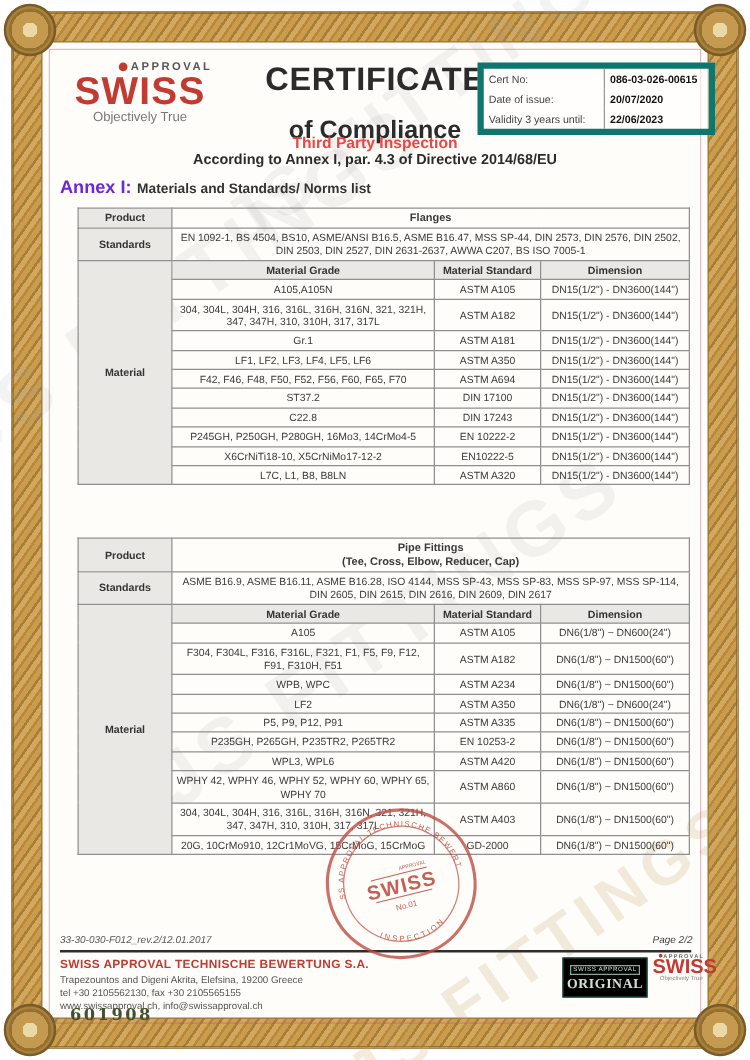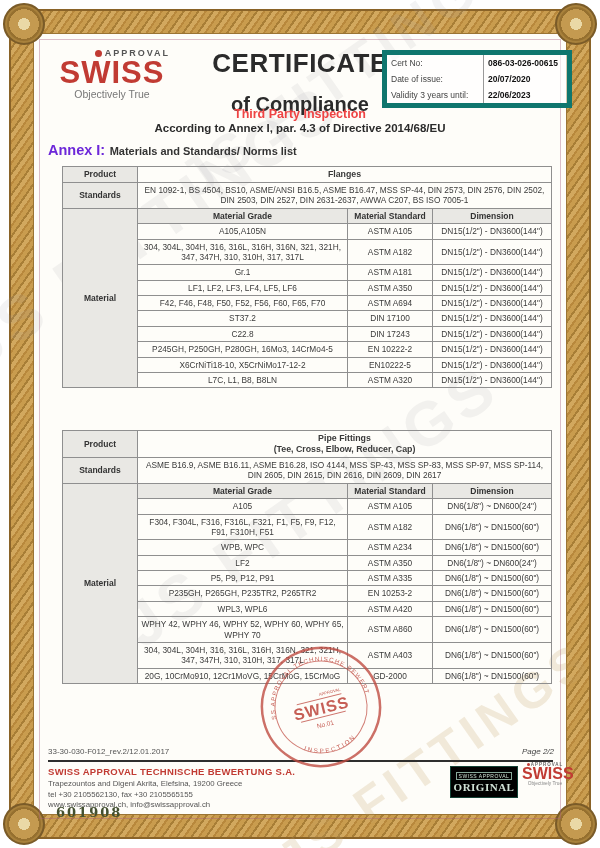--- a/index.html
+++ b/index.html
@@ -47,21 +47,21 @@
   .ctable td,.ctable th{border:1px solid #8f8f8f;padding:2px 3px;text-align:center;vertical-align:middle;line-height:1.25;overflow:hidden}
   .ctable th{background:#e9e8e4;font-weight:bold;font-size:8.5px;color:#333}
   .t1{top:166px}.t2{top:430px}
   .pv{font-weight:bold;font-size:8.8px}
   .endmark{position:absolute;left:62px;width:489px;top:724px;text-align:center;font-weight:bold;
     font-size:9px;color:#333;letter-spacing:.5px;z-index:2}
   
   .stamp{position:absolute;left:258px;top:644px;width:126px;height:126px;transform:rotate(-14deg);
     opacity:.88;z-index:5;pointer-events:none}
   
-  .formref{position:absolute;left:48px;top:747px;font-size:8px;color:#555;z-index:4}
+  .formref{position:absolute;left:48px;top:747px;font-size:8px;font-style:italic;color:#555;z-index:4}
   .pageref{position:absolute;right:46px;top:747px;font-size:8px;font-style:italic;color:#444;z-index:4}
   .hrule{position:absolute;left:48px;top:760px;width:505px;height:2px;background:#2e2e2e;z-index:4}
   .company{position:absolute;left:48px;top:766px;font-size:9.5px;font-weight:bold;color:#c13b33;letter-spacing:.3px;z-index:4}
   .addr{position:absolute;left:48px;top:779px;font-size:7.8px;color:#555;line-height:1.35;z-index:4}
   .badge{position:absolute;left:450px;top:766px;width:66px;height:30px;background:#000000;border:1px solid #134236;
     display:flex;flex-direction:column;align-items:center;justify-content:center;color:#cfe0d5;z-index:4}
   .badge-small{font-size:5px;letter-spacing:.5px;border:1px solid #88a89a;padding:0 2px;margin-bottom:1px;white-space:nowrap}
   .badge-big{font-family:"Liberation Serif",serif;font-size:11px;font-weight:bold;letter-spacing:.5px}
   .minilogo{position:absolute;left:522px;top:762px;width:46px;text-align:center;z-index:4}
   .ml-app{font-size:4.5px;font-weight:bold;color:#666;letter-spacing:1px}

